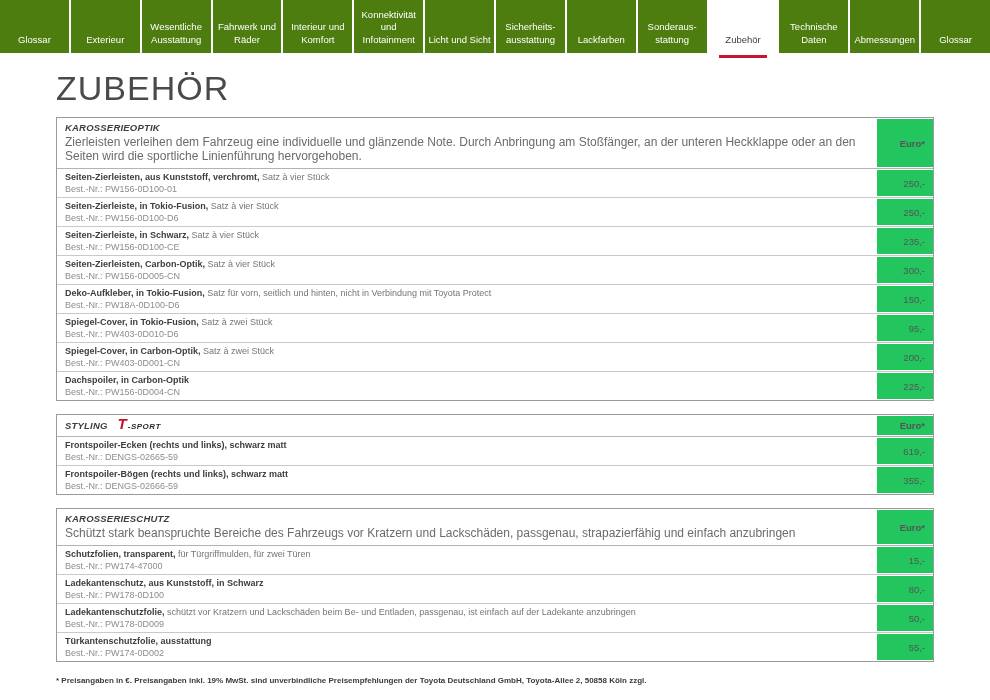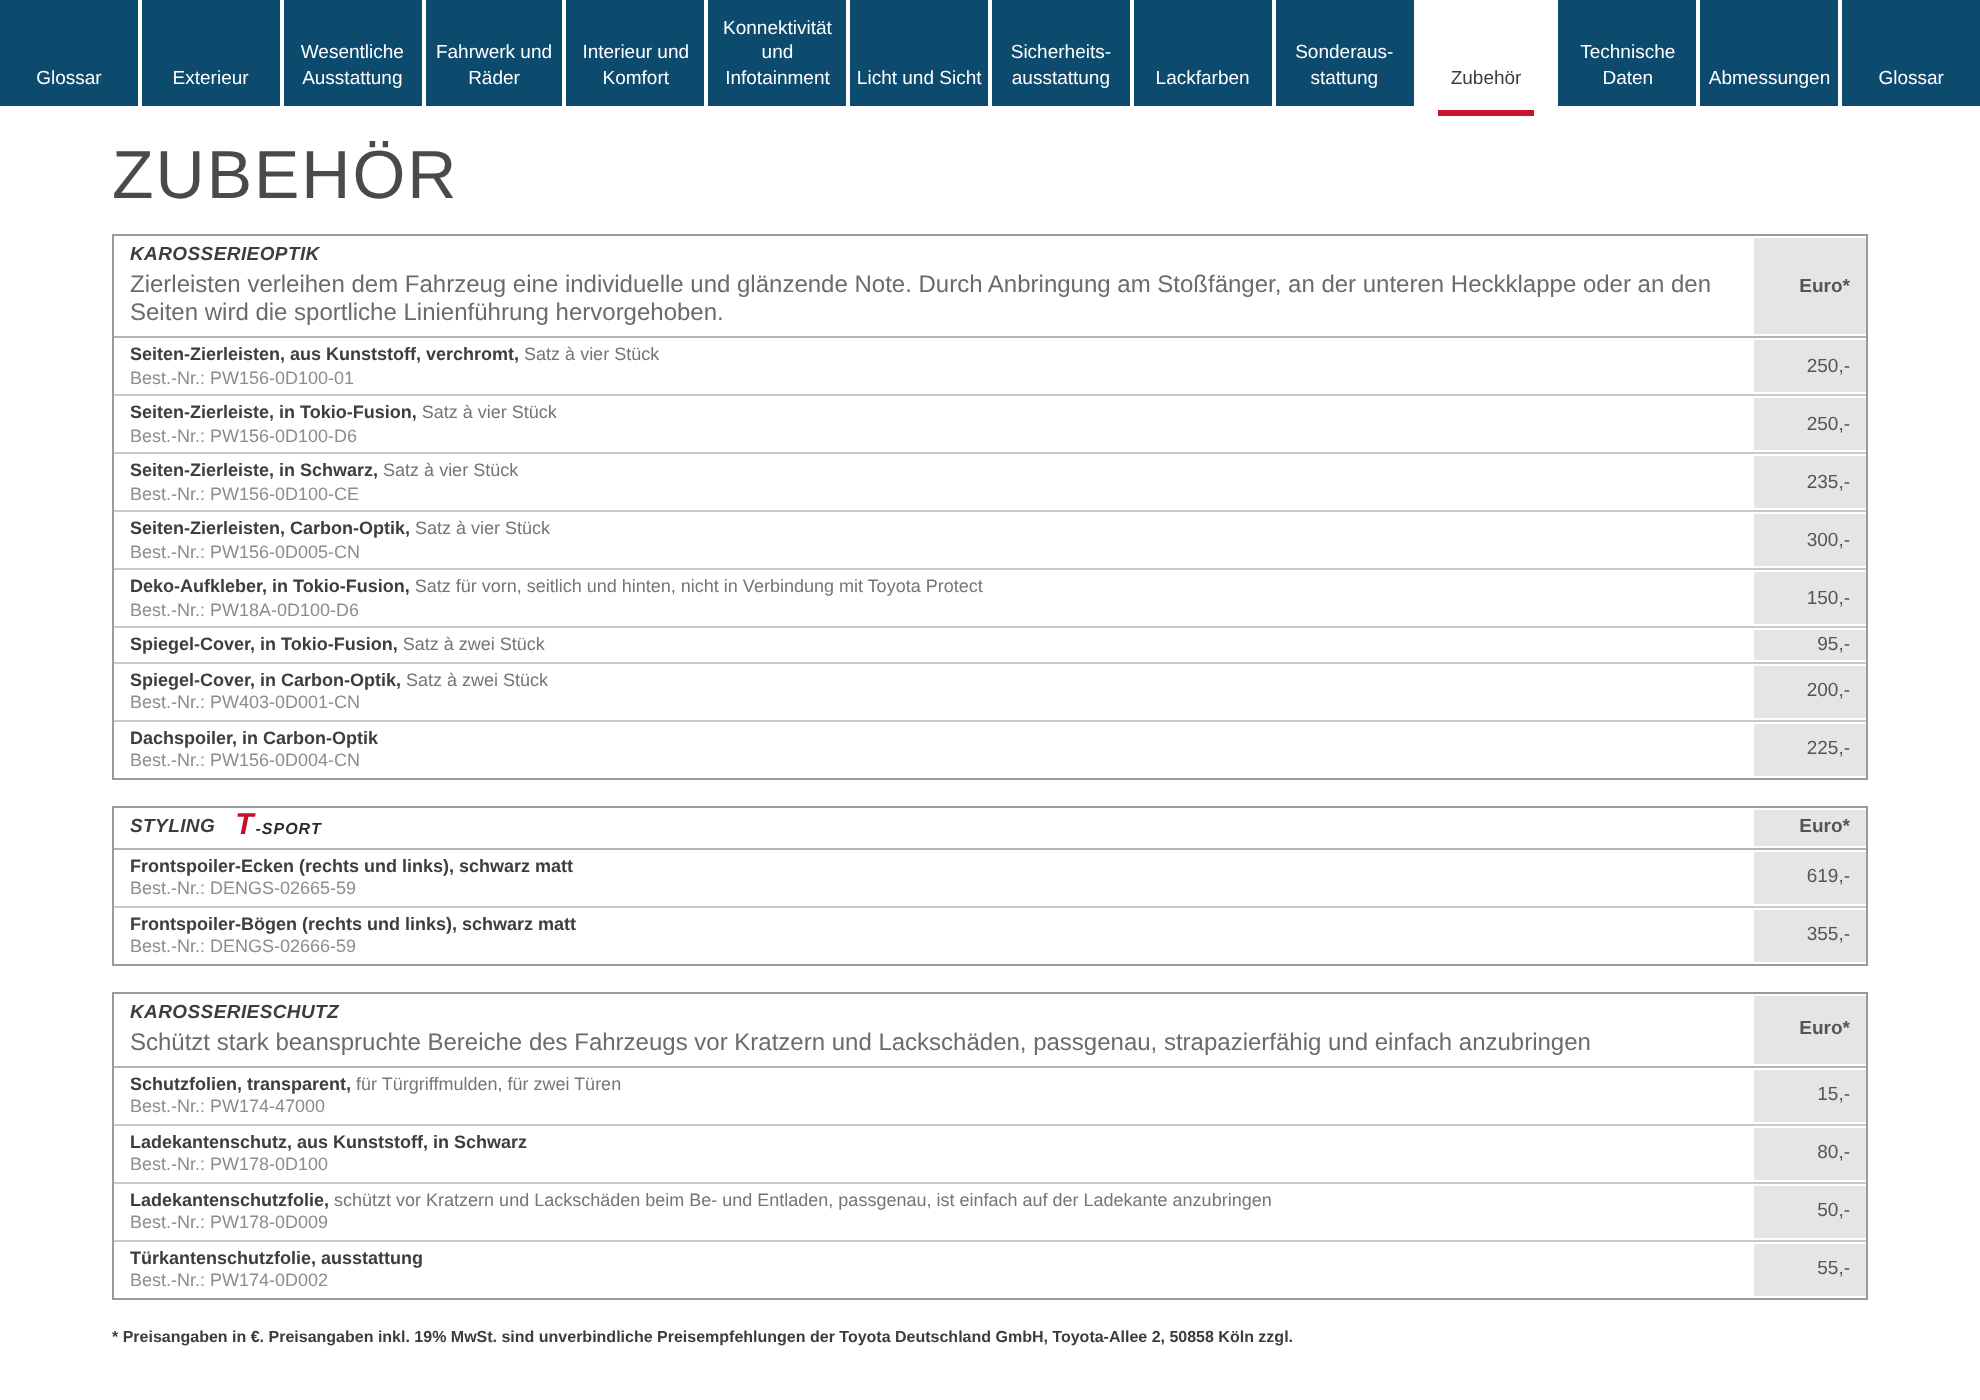--- a/index.html
+++ b/index.html
@@ -1,21 +1,21 @@
 <!DOCTYPE html>
 <html><head>
 <meta charset="utf-8">
 <style>
   * { margin:0; padding:0; box-sizing:border-box; }
   html,body { width:990px; height:700px; background:#fff; overflow:hidden;
     font-family:"Liberation Sans","DejaVu Sans",sans-serif; }
 
   
   .tabbar { display:flex; gap:2px; height:53px; background:#fff; }
-  .tab { flex:1 1 0; background:#0c4a6e; color:#fff; font-size:9.5px; line-height:1.3;
+  .tab { flex:1 1 0; background:#4d7c0f; color:#fff; font-size:9.5px; line-height:1.3;
     display:flex; align-items:flex-end; justify-content:center; text-align:center;
     padding:0 2px 7px; position:relative; cursor:pointer; }
   .tab.active { background:#fff; color:#3d3d3d; }
   .tab.active::after { content:""; position:absolute; left:50%; transform:translateX(-50%);
     bottom:-5px; width:48px; height:3px; background:#c81431; }
 
   
   .content { padding:0 56px; }
   .page-title { font-size:34px; font-weight:300; color:#4a4a4a; letter-spacing:1px;
     margin:16px 0 9px; }
@@ -32,21 +32,21 @@
   .logo-text { color:#2b2b2b; font-style:italic; font-weight:bold; font-size:8px;
     letter-spacing:.5px; }
 
   .row { display:flex; }
   .row + .row { border-top:1px solid #c9c9c9; }
   .row-left { flex:1; padding:3px 8px 3px; }
   .row-name { font-size:9px; line-height:10.5px; color:#757575; }
   .row-name b { color:#3d3d3d; font-weight:bold; }
   .row-ref { font-size:9px; line-height:10.5px; color:#8c8c8c; margin-top:1px; }
 
-  .price-cell { width:58px; flex:0 0 58px; background:#e5e5e5; border-left:2px solid #fff;
+  .price-cell { width:58px; flex:0 0 58px; background:#22c55e; border-left:2px solid #fff;
     border-top:1px solid #fff; border-bottom:1px solid #fff;
     display:flex; align-items:center; justify-content:flex-end;
     padding-right:8px; font-size:9.5px; color:#555; }
   .sec-price { font-weight:bold; }
 
   .footnote { margin-top:9px; font-size:8px; font-weight:bold; color:#3c3c3c;
     line-height:1.4; }
   .fn-line { padding-left:6px; }
   .fn-line:first-child { padding-left:0; }
 </style>
@@ -145,20 +145,21 @@
           <div class="row">
     <div class="row-left">
       <div class="row-name"><b>Deko-Aufkleber, in Tokio-Fusion,</b><span> Satz für vorn, seitlich und hinten, nicht in Verbindung mit Toyota Protect</span></div>
       <div class="row-ref">Best.-Nr.: PW18A-0D100-D6</div>
     </div>
     <div class="price-cell">150,-</div>
   </div>
           <div class="row">
     <div class="row-left">
       <div class="row-name"><b>Spiegel-Cover, in Tokio-Fusion,</b><span> Satz à zwei Stück</span></div>
+      <div class="row-ref">Best.-Nr.: PW403-0D010-D6</div>
     </div>
     <div class="price-cell">95,-</div>
   </div>
           <div class="row">
     <div class="row-left">
       <div class="row-name"><b>Spiegel-Cover, in Carbon-Optik,</b><span> Satz à zwei Stück</span></div>
       <div class="row-ref">Best.-Nr.: PW403-0D001-CN</div>
     </div>
     <div class="price-cell">200,-</div>
   </div>

